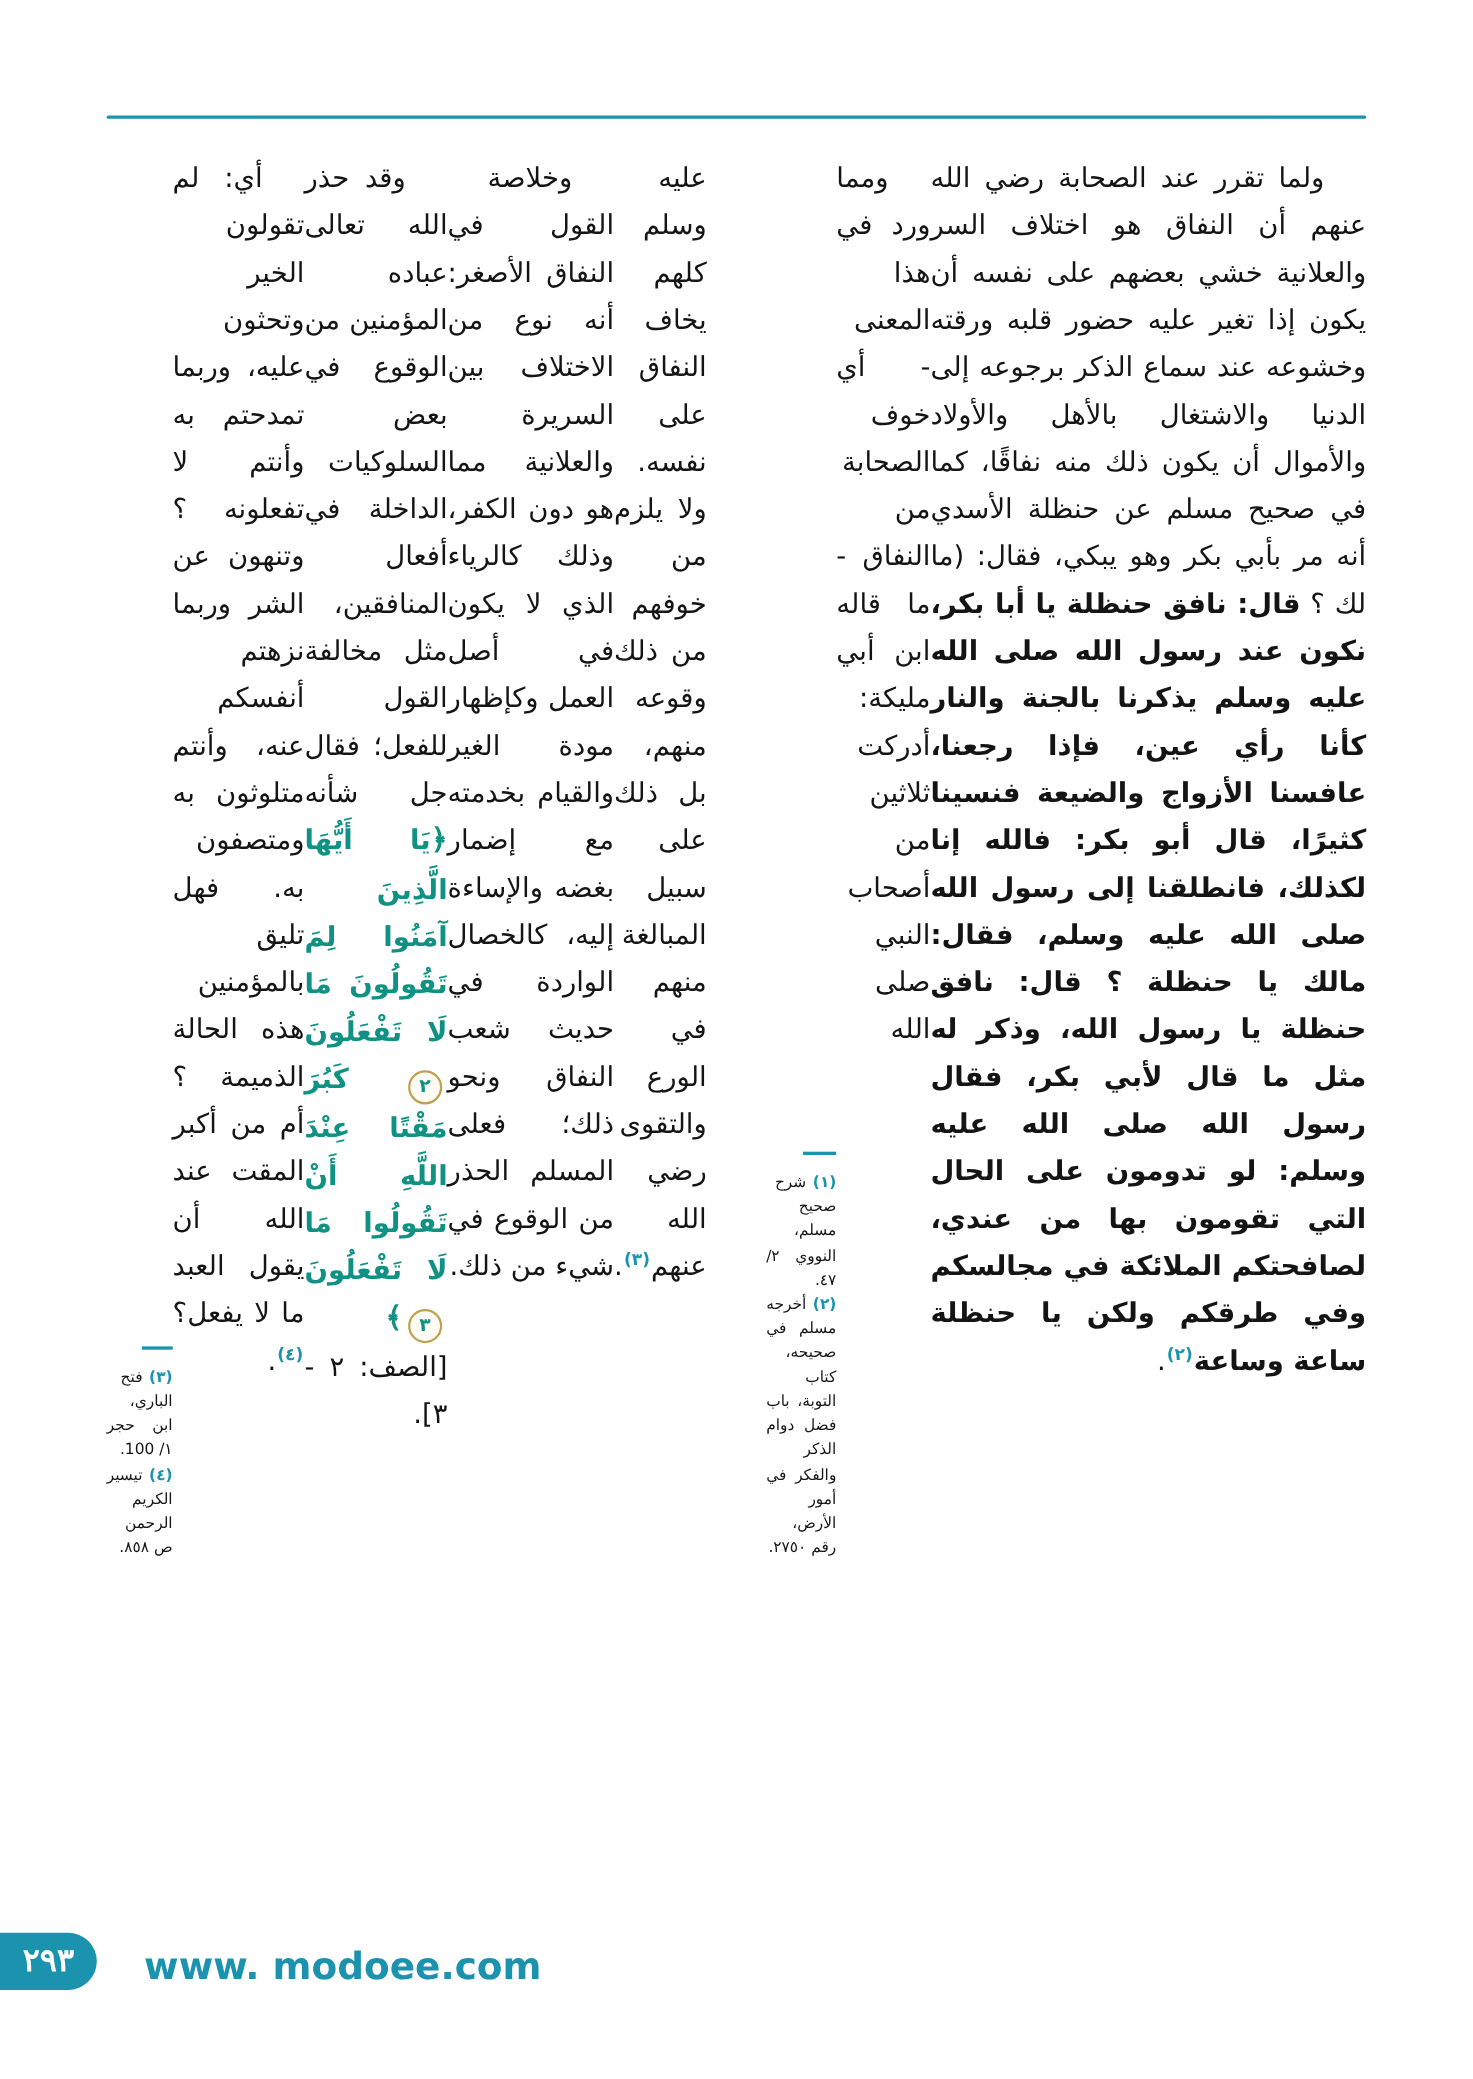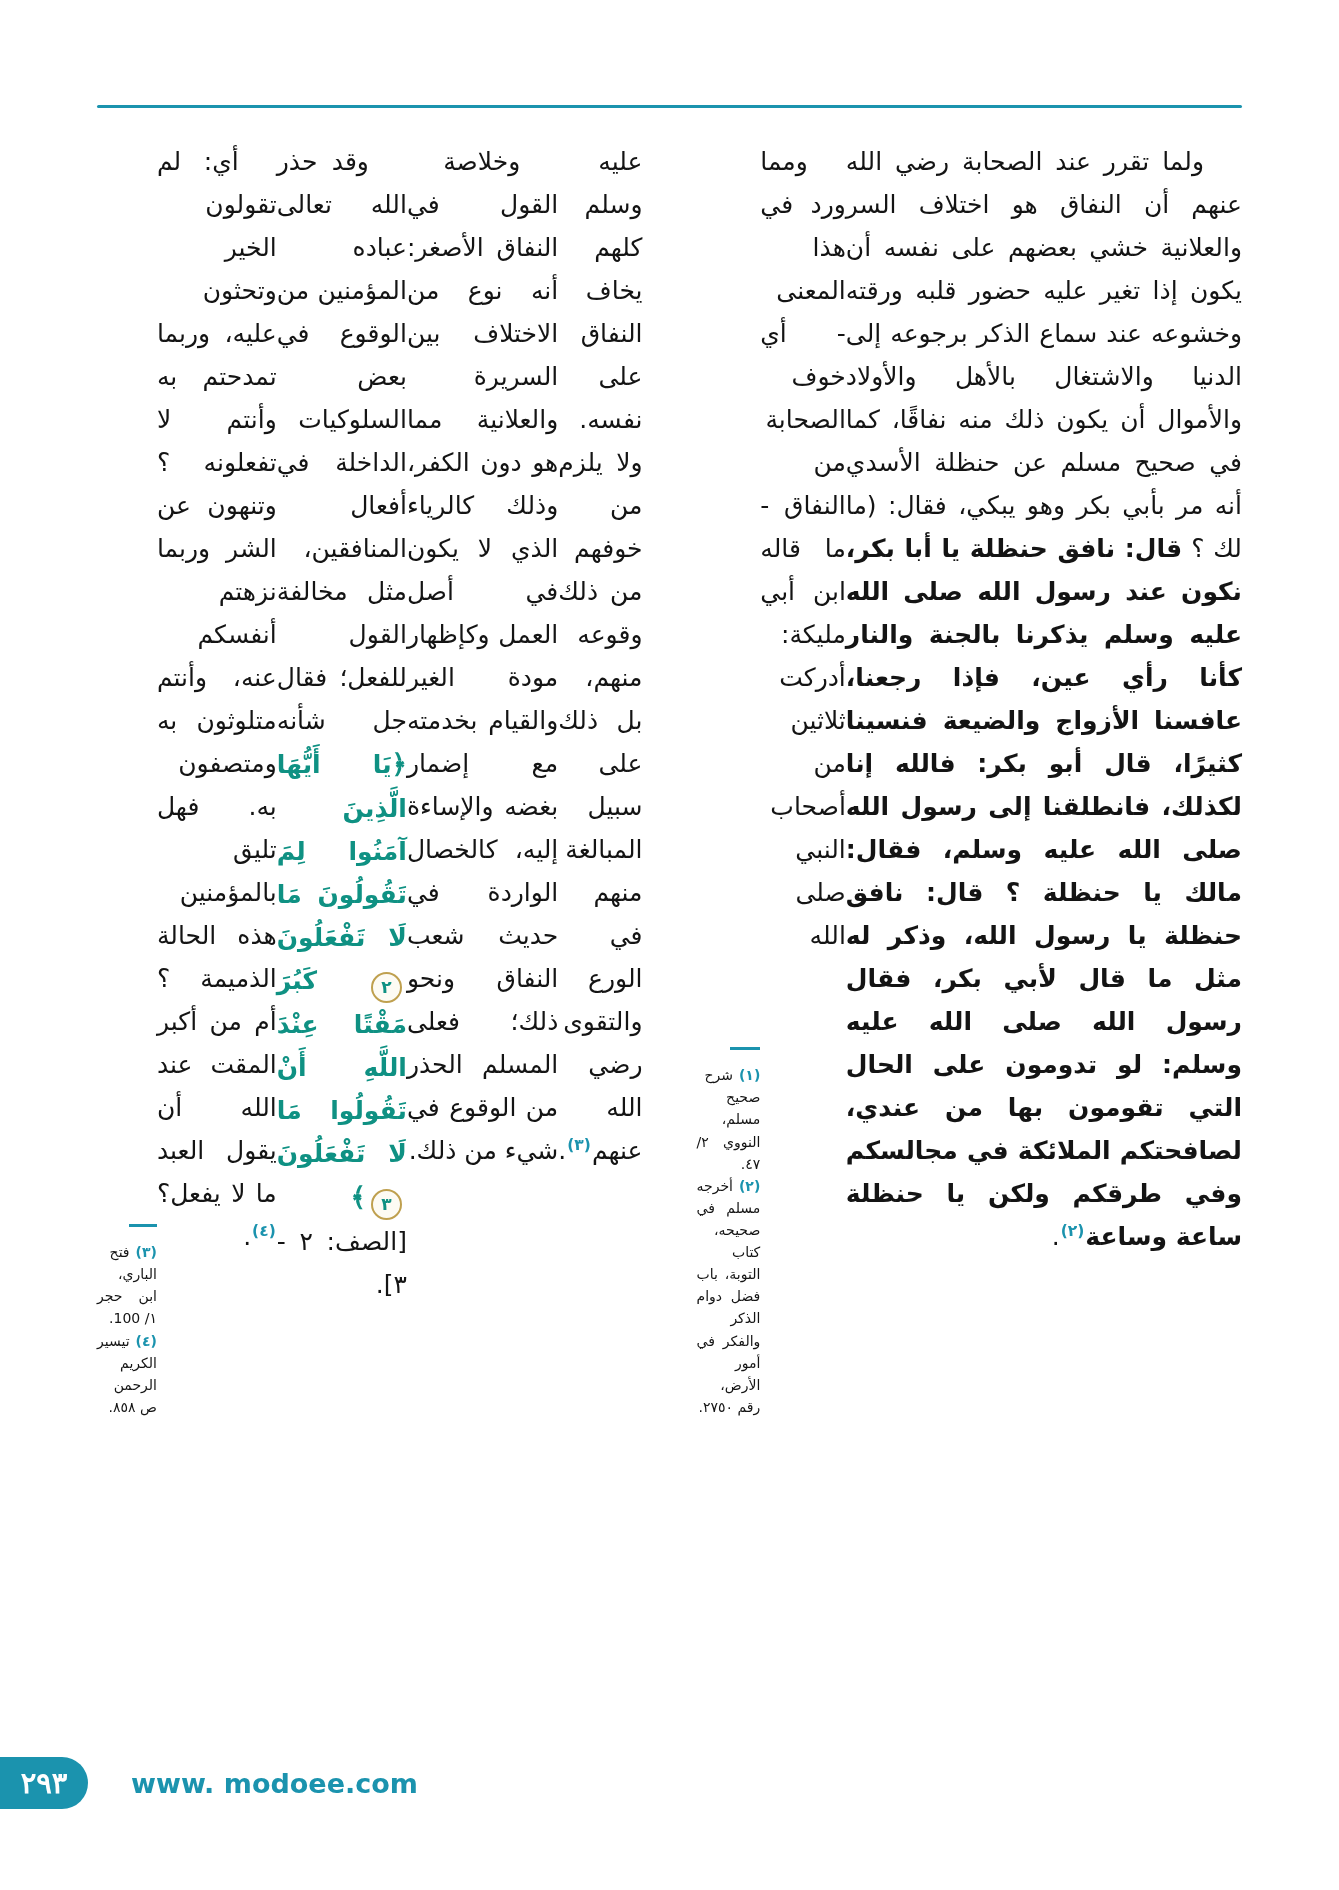--- a/index.html
+++ b/index.html
@@ -104,21 +104,21 @@
   .footer-badge span {
     color:#ffffff;
     font-size:29px;
     font-weight:bold;
     line-height:1;
   }
   .footer-site {
     position:absolute;
     left:131px; top:1768px;
     color:#1b93ae;
-    font-size:27px;
+    font-size:34px;
     font-weight:bold;
     direction:ltr;
   }
 </style>
 </head>
 <body>
 
 <div class="page">
 
   <div class="header-rule"></div>

